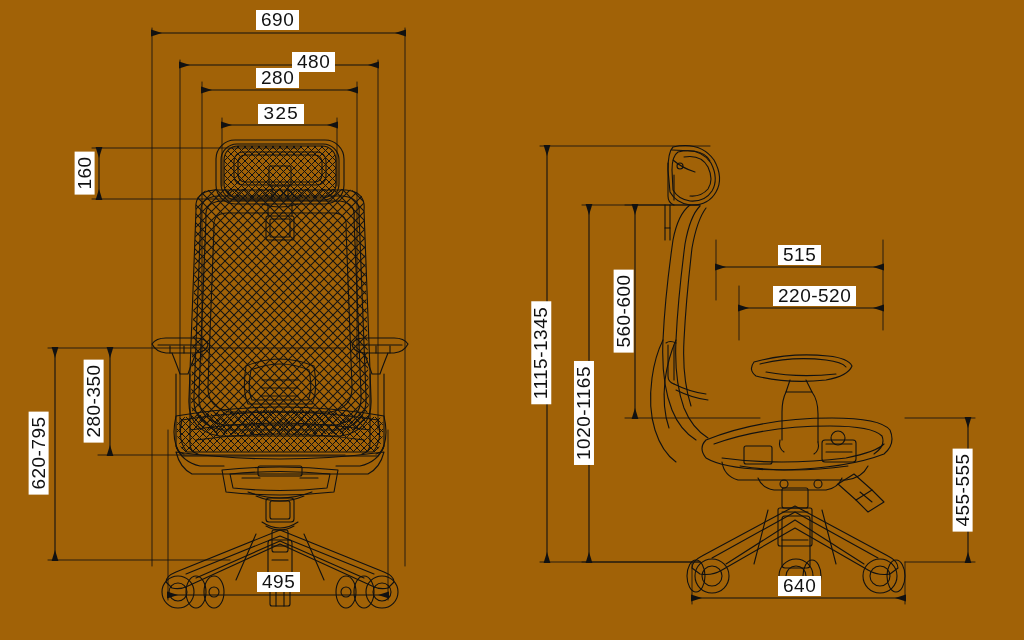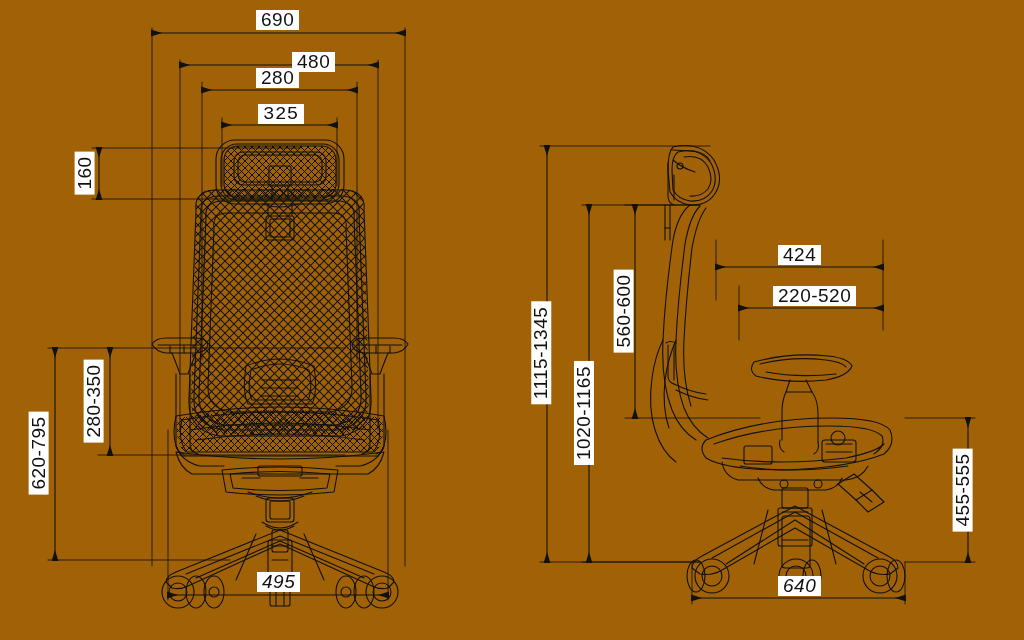--- a/index.html
+++ b/index.html
@@ -329,29 +329,29 @@
   <div class="dimtxt" style="left:256px; top:68px;">280</div>
 
   <div class="dimtxt" style="left:258px; top:104px;font-family:Liberation Mono, monospace;">325</div>
 
   <div class="dimtxt vert" style="left:63px; top:163px; transform:rotate(-90deg);">160</div>
 
   <div class="dimtxt vert" style="left:52px; top:391px; transform:rotate(-90deg);">280-350</div>
 
   <div class="dimtxt vert" style="left:-3px; top:443px; transform:rotate(-90deg);">620-795</div>
 
-  <div class="dimtxt" style="left:257px; top:572px;font-style:italic;">495</div>
+  <div class="dimtxt" style="left:257px; top:572px;">495</div>
 
   <div class="dimtxt vert" style="left:490px; top:343px; transform:rotate(-90deg);">1115-1345</div>
 
   <div class="dimtxt vert" style="left:532px; top:403px; transform:rotate(-90deg);">1020-1165</div>
 
   <div class="dimtxt vert" style="left:582px; top:301px; transform:rotate(-90deg);">560-600</div>
 
-  <div class="dimtxt" style="left:778px; top:245px;">424</div>
+  <div class="dimtxt" style="left:778px; top:245px;">515</div>
 
   <div class="dimtxt" style="left:773px; top:286px;">220-520</div>
 
   <div class="dimtxt vert" style="left:921px; top:480px; transform:rotate(-90deg);">455-555</div>
 
-  <div class="dimtxt" style="left:778px; top:576px;font-style:italic;">640</div>
+  <div class="dimtxt" style="left:778px; top:576px;">640</div>
 
 </div>
 
 </body></html>

